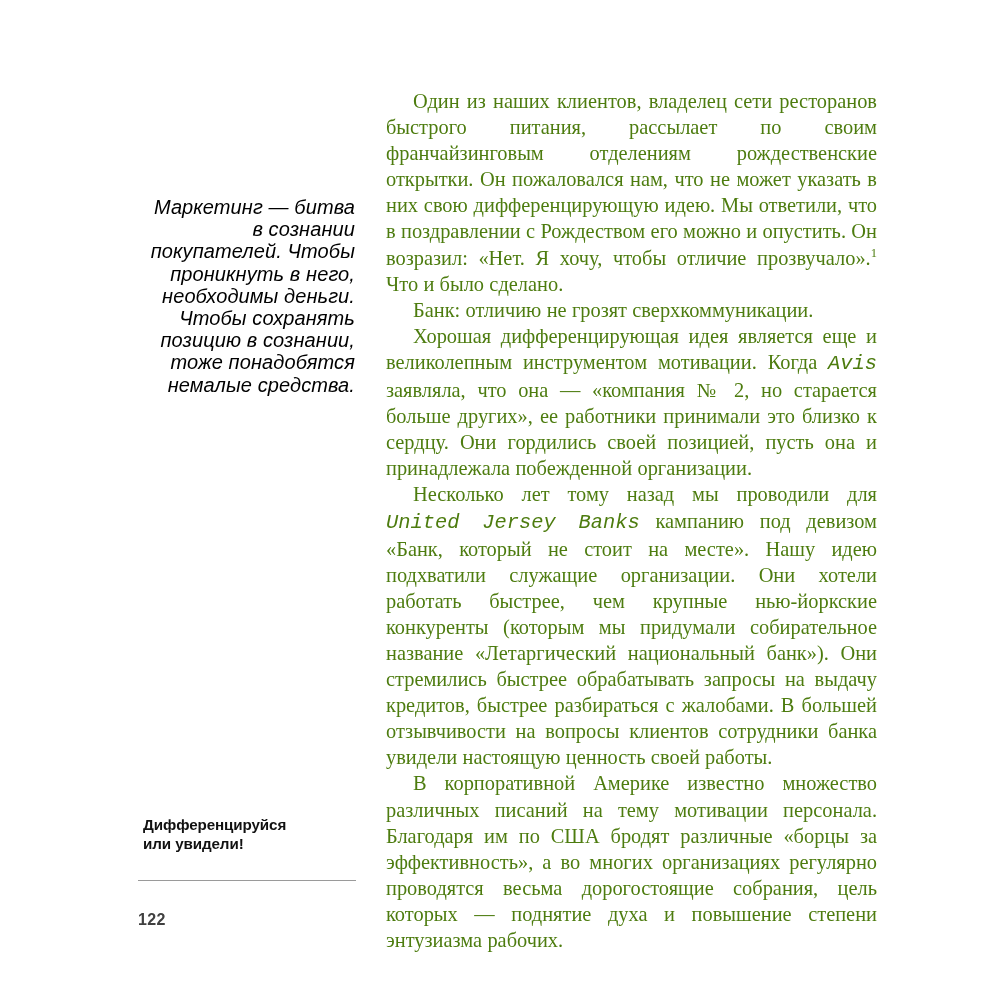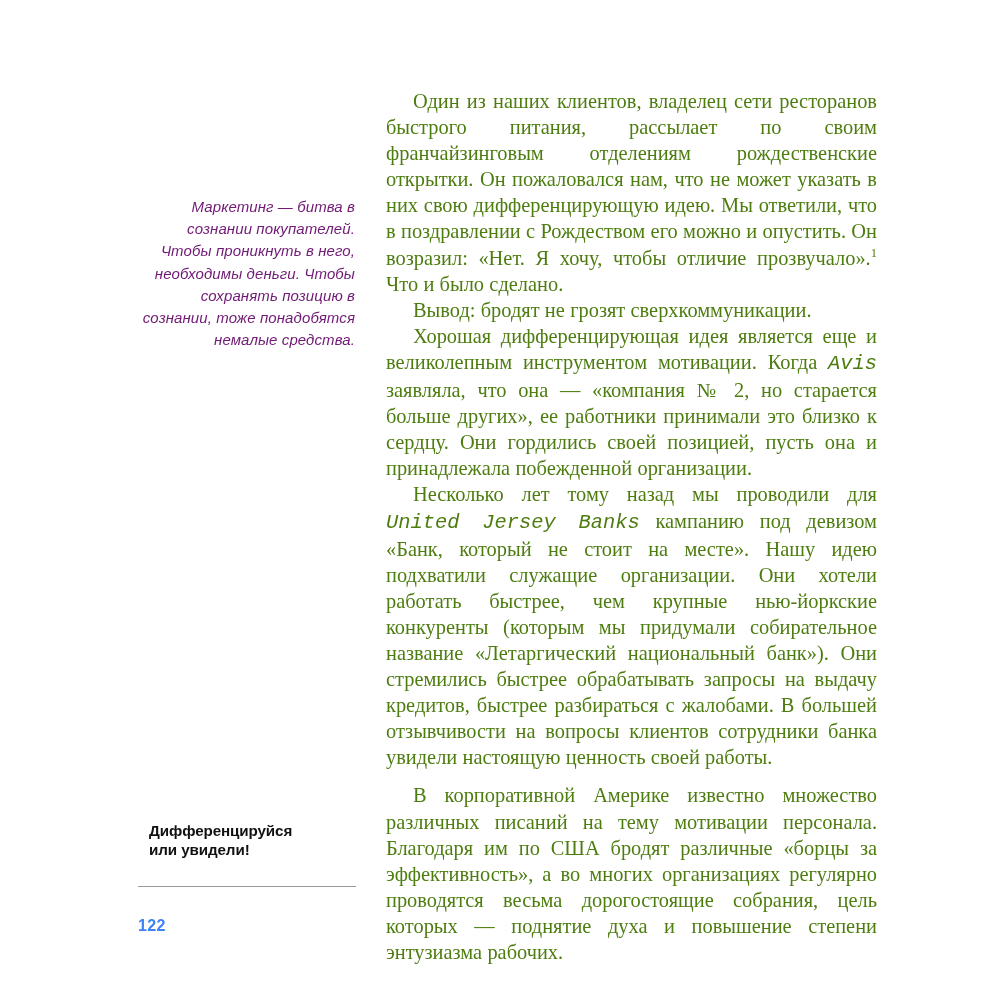--- a/index.html
+++ b/index.html
@@ -27,57 +27,57 @@
   .sidebar {
     position: absolute;
     left: 138px;
     top: 196px;
     width: 217px;
     text-align: right;
   }
   .sidebar-quote {
     font-family: "Liberation Sans", sans-serif;
     font-style: italic;
-    font-size: 15px;
+    font-size: 20px;
     line-height: 22.2px;
-    color: #701a75;
+    color: #000000;
     margin: 0;
     letter-spacing: 0.1px;
   }
   .sidebar-quote + .sidebar-quote {
     margin-top: 17px;
   }
 
   
   .footer {
     position: absolute;
     left: 138px;
     top: 810px;
     width: 218px;
   }
   .book-title {
     font-family: "Liberation Sans", sans-serif;
     font-weight: bold;
     font-size: 15.2px;
     line-height: 19px;
     color: #111111;
-    margin: 11px;
+    margin: 5px;
     letter-spacing: -0.1px;
   }
   .footer-rule {
     margin-top: 27px;
     height: 1px;
     background: #9a9a9a;
     width: 100%;
   }
   .folio {
     font-family: "Liberation Sans", sans-serif;
     font-weight: bold;
     font-size: 16px;
-    color: #3b82f6;
+    color: #404040;
     margin-top: 30px;
     letter-spacing: 0.4px;
   }
 
   
   .maincol {
     position: absolute;
     left: 386px;
     top: 88px;
     width: 491px;
@@ -88,21 +88,20 @@
     font-size: 20.4px;
     line-height: 26.1px;
     text-align: justify;
     text-indent: 27px;
     color: #4d7c0f;
     hyphens: manual;
     word-spacing: 0.2px;
   }
   .body-par.last-line-left {
     text-align-last: left;
-    margin-top: 12px;
   }
   .it {
     font-style: italic;
     font-family: Liberation Mono, monospace;
   }
   sup.fn {
     font-size: 0.62em;
     vertical-align: super;
     line-height: 0;
   }
@@ -120,19 +119,19 @@
     <div class="book-title">
       <span>Дифференцируйся</span><br>
       <span>или увидели!</span>
     </div>
     <div class="footer-rule"></div>
     <div class="folio">122</div>
   </div>
 
   <div class="maincol" id="maincol">
       <p class="body-par">Один из наших клиентов, владелец сети ресторанов быстрого питания, рассылает по своим франчайзинговым отделениям рождественские открытки. Он пожаловался нам, что не может указать в них свою дифференцирующую идею. Мы ответили, что в поздравлении с Рождеством его можно и опустить. Он возразил: «Нет. Я хочу, чтобы отличие прозвучало».<sup class="fn">1</sup> Что и было сделано.</p>
-      <p class="body-par">Вывод: бродят не грозят сверхкоммуникации.</p>
+      <p class="body-par">Банк: отличию не грозят сверхкоммуникации.</p>
       <p class="body-par">Хорошая дифференцирующая идея является еще и великолепным инструментом мотивации. Когда <span class="it">Avis</span> заявляла, что она — «компания № 2, но старается больше других», ее работники принимали это близко к сердцу. Они гордились своей позицией, пусть она и принадлежала побежденной организации.</p>
       <p class="body-par">Несколько лет тому назад мы проводили для <span class="it">United Jersey Banks</span> кампанию под девизом «Банк, который не стоит на месте». Нашу идею подхватили служащие организации. Они хотели работать быстрее, чем крупные нью-йоркские конкуренты (которым мы придумали собирательное название «Летаргический национальный банк»). Они стремились быстрее обрабатывать запросы на выдачу кредитов, быстрее разбираться с жалобами. В большей отзывчивости на вопросы клиентов сотрудники банка увидели настоящую ценность своей работы.</p>
       <p class="body-par last-line-left">В корпоративной Америке известно множество различных писаний на тему мотивации персонала. Благодаря им по США бродят различные «борцы за эффективность», а во многих организациях регулярно проводятся весьма дорогостоящие собрания, цель которых — поднятие духа и повышение степени энтузиазма рабочих.</p>
     </div>
 
 </div>
 
 </body></html>

